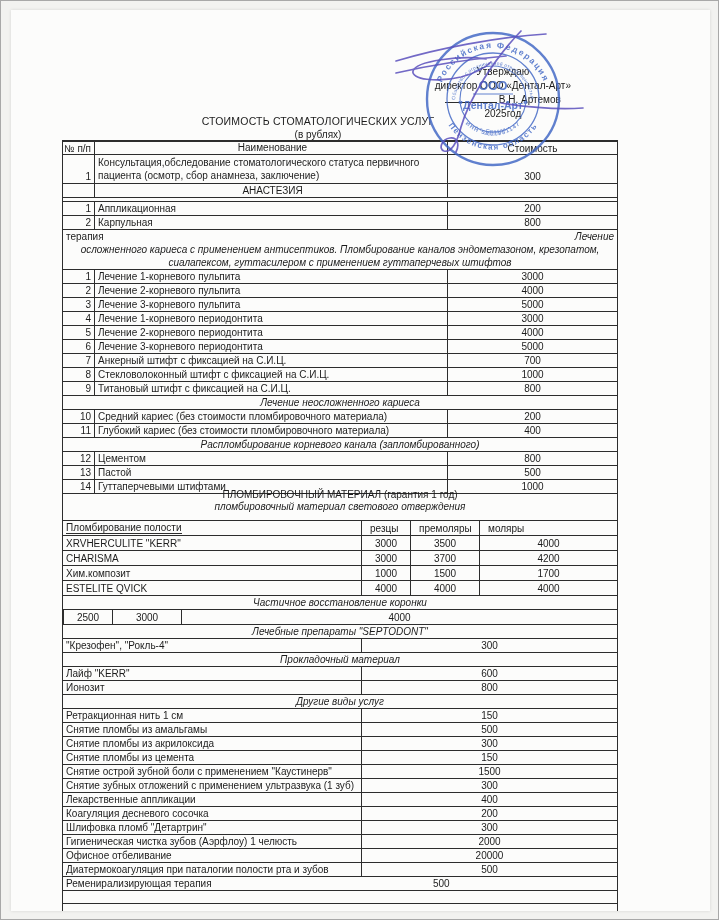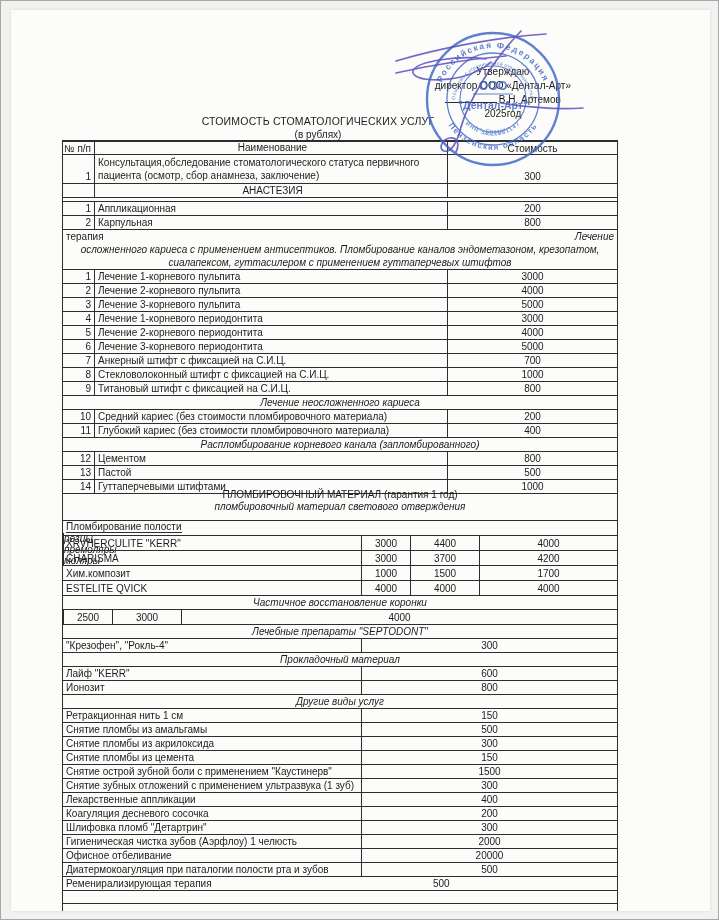--- a/index.html
+++ b/index.html
@@ -23,38 +23,38 @@
        border:1px solid #2d2d2d;border-top-width:2px;font-size:10px;}
   .row{position:relative;display:flex;border-bottom:1px solid #2d2d2d;align-items:stretch;background:transparent;}
   .row.vert{flex-direction:column;}
   .r-header{height:13px;}
   .r-item{height:14px;}
   .r-sec_name{height:14px;}
   .r-thin{height:4px;}
   .r-therapy{height:40px;}
   .r-sec_full{height:14px;}
   .r-mat{height:27px;overflow:visible;}
-  .r-cols4h{height:15px;flex-direction:column;}
+  .r-cols4h{height:15px;}
   .r-cols4{height:15px;}
   .r-wide{height:14px;}
   .r-wide_nodiv{height:14px;}
   .r-empty{height:13px;}
   .r-empty_s{height:9px;}
   .c-num{width:32px;border-right:1px solid #2d2d2d;display:flex;justify-content:flex-end;
          align-items:center;padding-right:3px;}
   .c-num.vbot{align-items:flex-end;padding-bottom:1px;}
   .c-name{flex:1;padding-left:3px;display:flex;flex-direction:column;justify-content:center;line-height:13.5px;}
   .c-name.tc{align-items:center;text-align:center;}
   .c-cost{width:170px;border-left:1px solid #2d2d2d;display:flex;justify-content:center;align-items:center;}
   .c-cost.vbot{align-items:flex-end;padding-bottom:1px;}
   .full{flex:1;display:flex;align-items:center;justify-content:center;text-align:center;}
   .c-name4{width:298px;padding-left:3px;display:flex;align-items:center;}
   .c-t1{width:49px;}.c-t2{width:69px;}.c-t3{flex:1;}
   .c-t1,.c-t2,.c-t3{border-left:1px solid #2d2d2d;display:flex;align-items:center;}
-  .hl{padding-left:0;font-style:italic;}
+  .hl{padding-left:8px;}
   .tc{justify-content:center;text-align:center;}
   .c-wname{width:298px;padding-left:3px;display:flex;align-items:center;}
   .c-wcost{flex:1;border-left:1px solid #2d2d2d;display:flex;align-items:center;justify-content:center;}
   .c-wcost-l{flex:1;display:flex;align-items:center;padding-left:72px;}
   .ital{font-style:italic;}
   .und{border-bottom:1px solid #2d2d2d;}
   .t-line1{display:flex;justify-content:space-between;padding:0 3px;height:13px;align-items:center;}
   .t-line{height:13px;display:flex;align-items:center;justify-content:center;text-align:right;}
   .mat-l1{height:12px;margin-top:-6px;display:flex;align-items:center;justify-content:center;}
 </style>
@@ -267,21 +267,21 @@
           <div class="c-name4">
             <span class="und">Пломбирование полости</span>
           </div>
           <div class="c-t1 hl">резцы</div>
           <div class="c-t2 hl">премоляры</div>
           <div class="c-t3 hl">моляры</div>
         </div>
         <div class="row r-cols4">
           <div class="c-name4">XRVHERCULITE "KERR"</div>
           <div class="c-t1 tc">3000</div>
-          <div class="c-t2 tc">4400</div>
+          <div class="c-t2 tc">3500</div>
           <div class="c-t3 tc">4000</div>
         </div>
         <div class="row r-cols4">
           <div class="c-name4">CHARISMA</div>
           <div class="c-t1 tc">3000</div>
           <div class="c-t2 tc">3700</div>
           <div class="c-t3 tc">4200</div>
         </div>
         <div class="row r-cols4">
           <div class="c-name4">Хим.композит</div>

